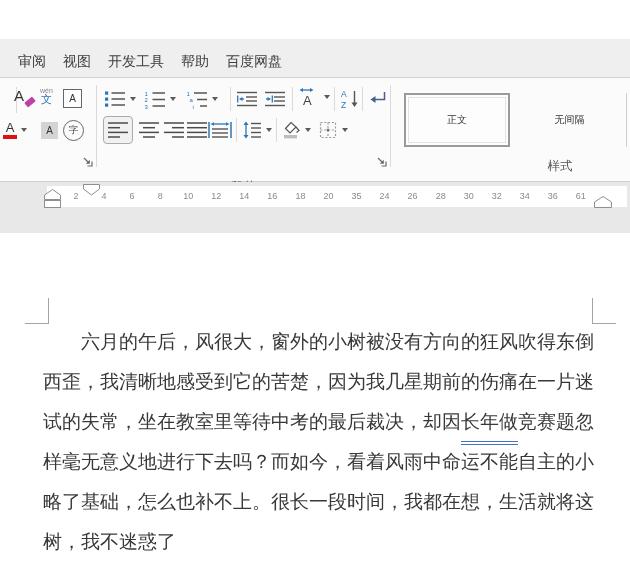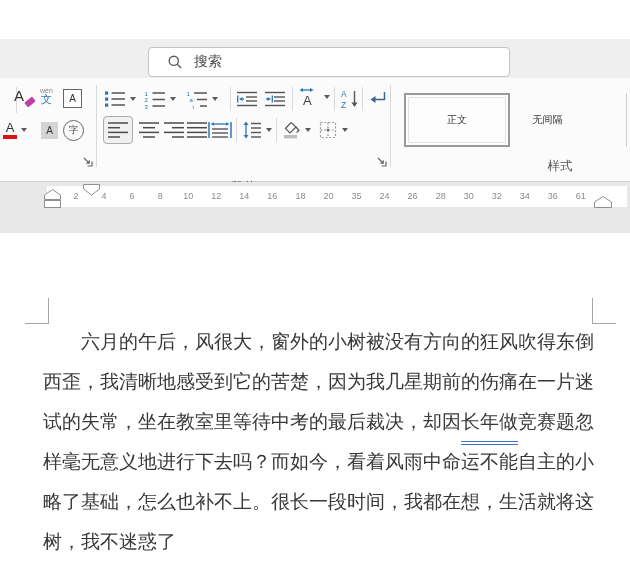--- a/index.html
+++ b/index.html
@@ -63,21 +63,21 @@
 
   .btn-selected{border:1px solid #ababab;border-radius:4px;background:#f1f1f1;
                 padding:3px;box-sizing:border-box;height:28px;}
 
   
   .style-item{position:absolute;display:flex;align-items:center;justify-content:center;
               font-size:10px;color:#333;}
   .style-normal{left:404px;top:15px;width:106px;height:54px;border:2px solid #9a9a9a;
                 background:#fdfdfd;box-sizing:border-box;}
   .style-normal:after{content:'';position:absolute;inset:2px;border:1px solid #e3e3e3;}
-  .style-nospace{left:491px;top:15px;width:113px;height:54px;}
+  .style-nospace{left:513px;top:15px;width:113px;height:54px;}
   .style-edge{position:absolute;left:626px;top:15px;width:1px;height:54px;background:#cfcfcf;}
 
   
   .rulerbar{position:absolute;left:0;top:182px;right:0;height:51px;background:#e8e8e8;}
   .ruler-band{position:absolute;left:47px;top:4px;width:580px;height:21px;background:#fff;
               display:flex;padding-left:15px;box-sizing:border-box;}
   .ruler-num{width:28.05px;text-align:center;font-size:9px;color:#8a8a8a;line-height:21px;}
   .mk{position:absolute;}
   .mk-firstline{left:83px;top:2px;}
   .mk-leftindent{left:44px;top:7px;}
@@ -105,20 +105,27 @@
   <div class="topbar">
     <div class="searchbox">
       <svg width="16" height="16" viewBox="0 0 16 16">
         <circle cx="6.8" cy="6.8" r="4.6" fill="none" stroke="#5c5c5c" stroke-width="1.4"></circle>
         <line x1="10.3" y1="10.3" x2="14" y2="14" stroke="#5c5c5c" stroke-width="1.4"></line>
       </svg>
       <span class="search-ph">搜索</span>
     </div>
   </div>
 
+  <div class="tabrow">
+    <span class="tab">审阅</span>
+    <span class="tab">视图</span>
+    <span class="tab">开发工具</span>
+    <span class="tab">帮助</span>
+    <span class="tab">百度网盘</span>
+  </div>
 
   <div class="ribbon">
     <div class="vsep sep-a"></div>
     <div class="vsep sep-g1"></div>
     <div class="vsep sep-g2"></div>
     <div class="vsep sep-r1a"></div>
     <div class="vsep sep-r1b"></div>
     <div class="vsep sep-r1c"></div>
     <div class="vsep sep-r1d"></div>
     <div class="vsep sep-r2a"></div>

